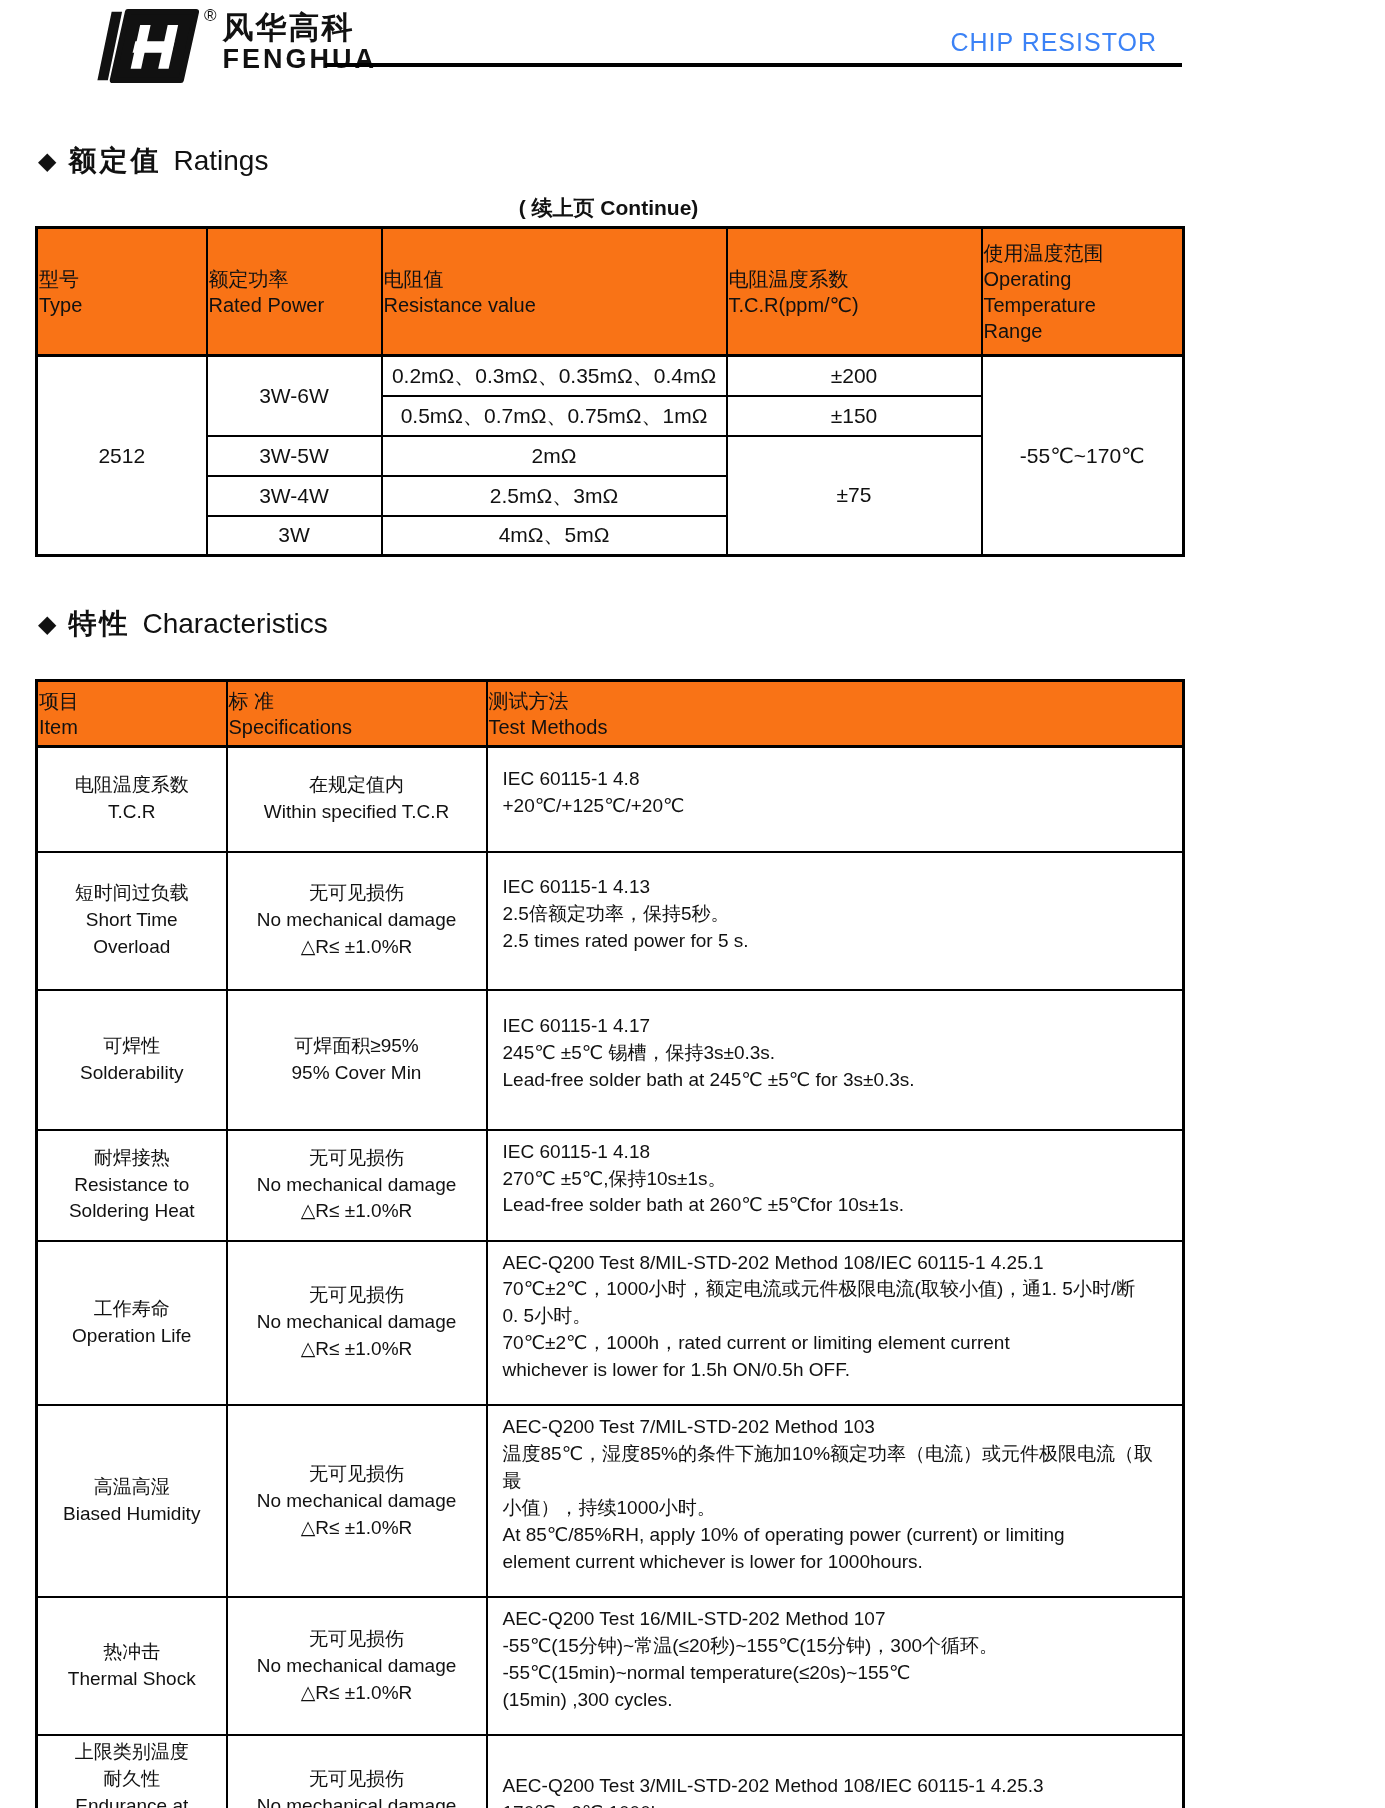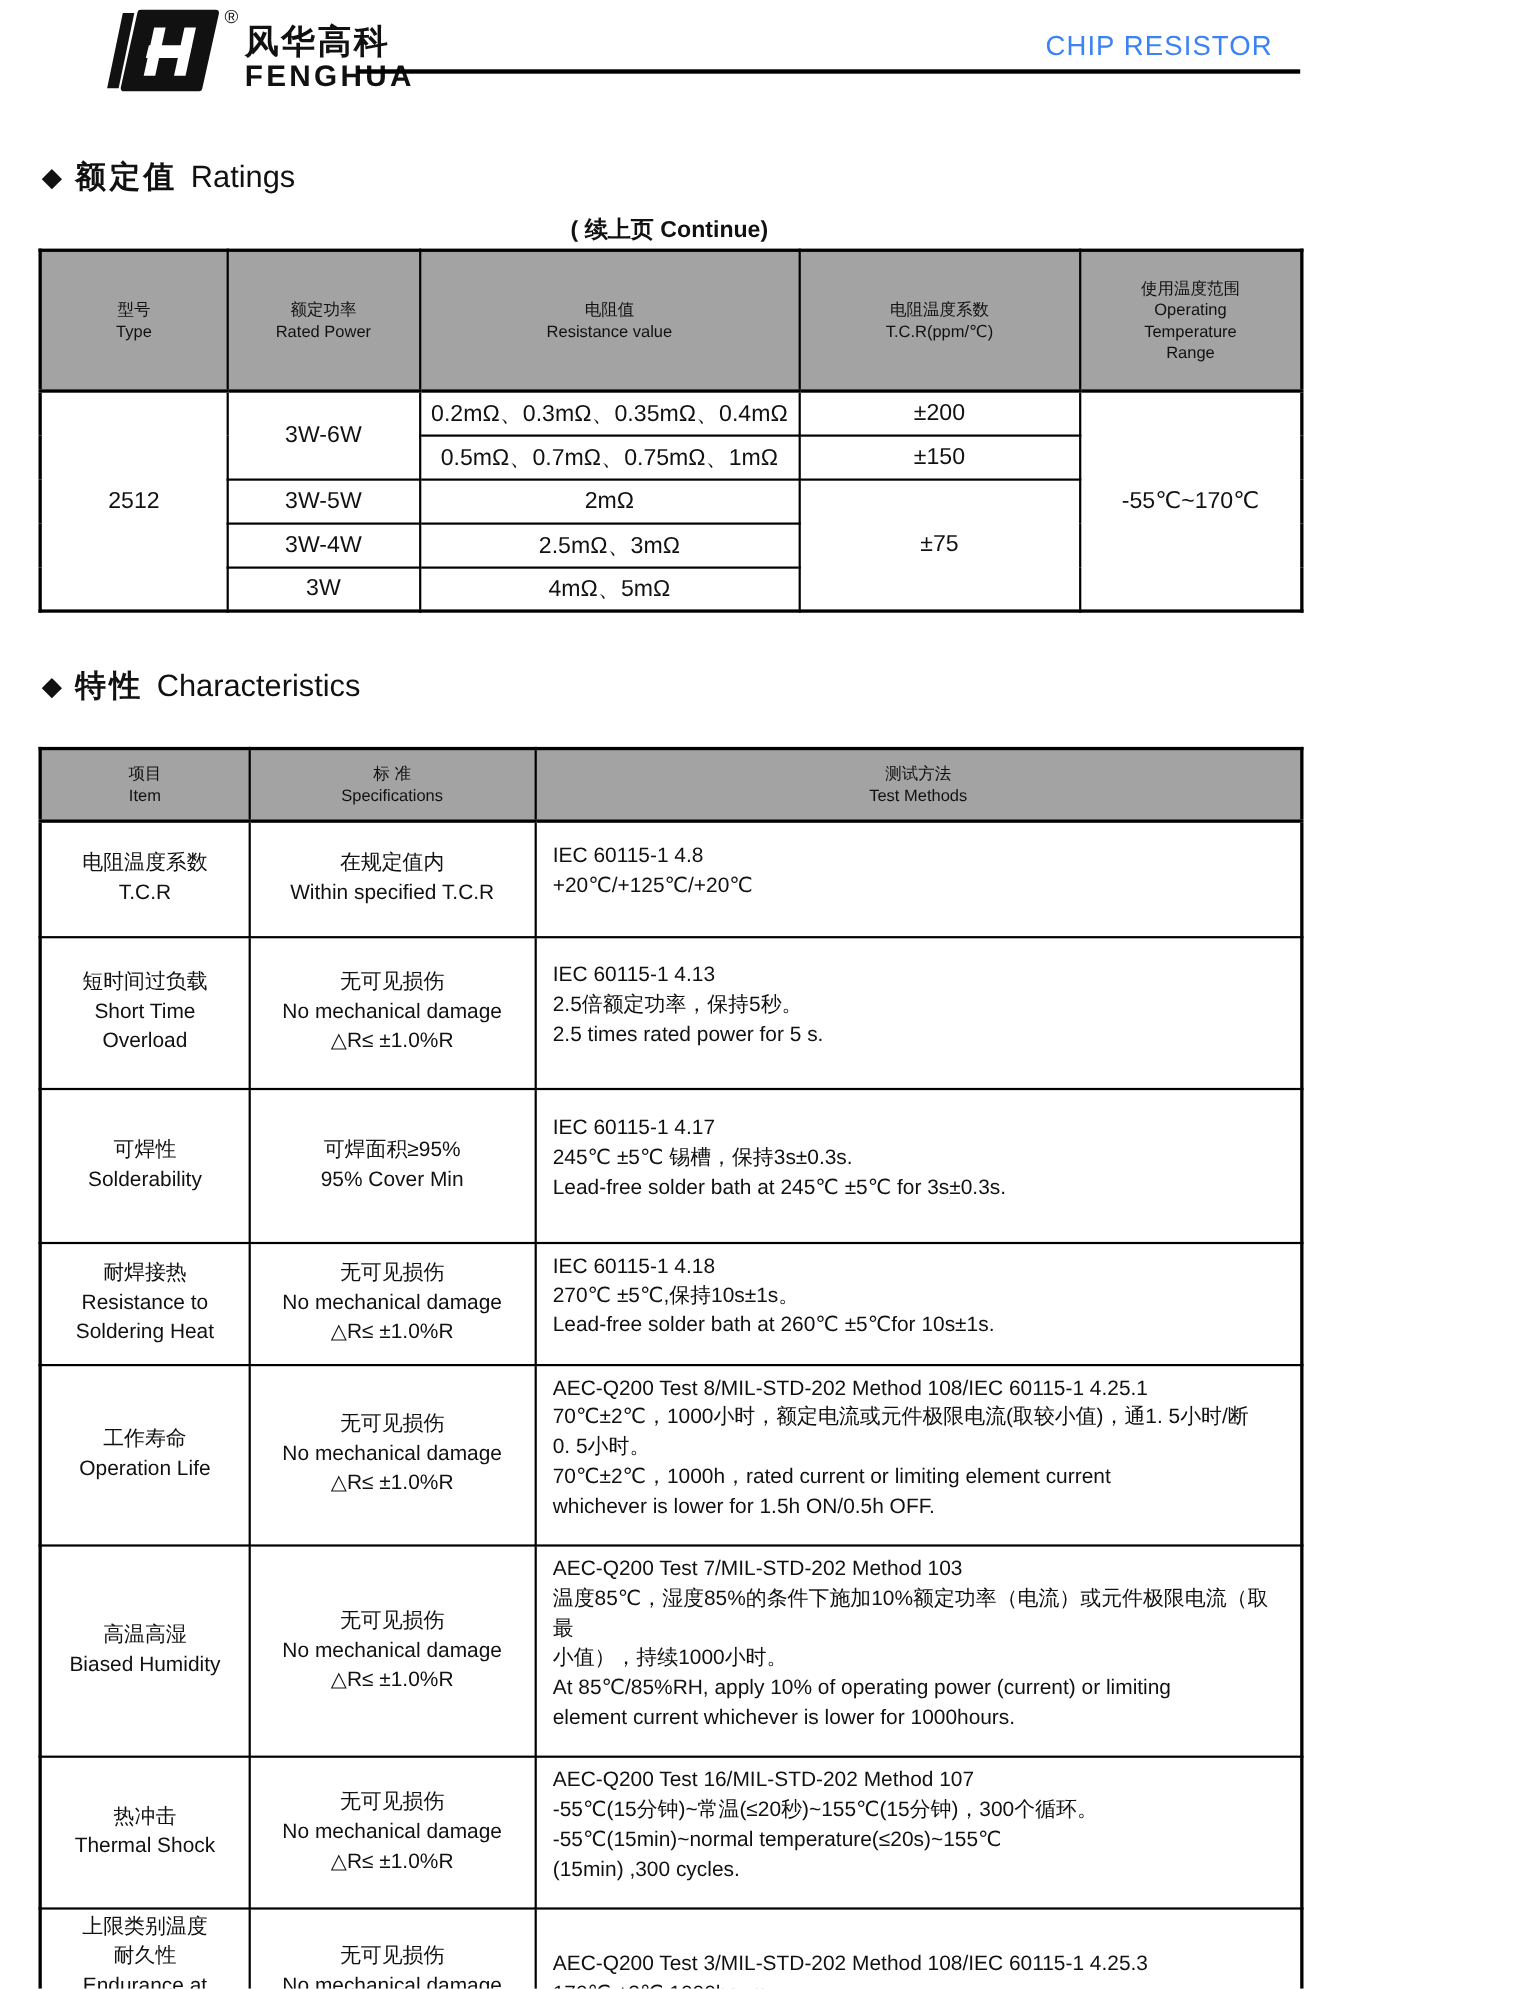--- a/index.html
+++ b/index.html
@@ -13,21 +13,21 @@
     font-family: "Liberation Sans","DejaVu Sans",sans-serif;
     overflow: hidden;
   }
 
   
   .doc-header { position: relative; height: 96px; }
   .logo-block { position: absolute; left: 84px; top: 8px; display: flex; align-items: flex-start; }
   .logo-mark-svg { width: 118px; height: 76px; display: block; }
   .reg-mark { font-size: 17px; margin: -2px 6px 0 2px; }
   .logo-text { display: flex; flex-direction: column; line-height: 1.05; margin-top: 4px; }
-  .logo-cn { font-size: 31px; font-weight: 700; letter-spacing: 2px; margin-top: 10px; }
+  .logo-cn { font-size: 31px; font-weight: 700; letter-spacing: 2px; }
   .logo-en { font-size: 27px; font-weight: 700; letter-spacing: 3px; margin-top: 0; }
   .doc-title {
     position: absolute; right: 228px; top: 28px;
     font-size: 25px; letter-spacing: 1px; color: #3b82f6;
   }
   .header-rule {
     position: absolute; left: 325px; top: 63px;
     width: 857px; height: 4px; background: #000;
   }
 
@@ -45,24 +45,24 @@
   .continue-note {
     width: 1147px; margin: 14px 0 4px 35px;
     text-align: center; font-size: 21px; font-weight: bold;
   }
 
   
   table { border-collapse: collapse; table-layout: fixed; width: 1147px; margin-left: 35px; }
   th, td { border: 2px solid #000; vertical-align: middle; }
   table { border: 3px solid #000; }
   thead th {
-    background: #a3a3a3;
+    background: #f97316;
     font-weight: 400;
-    text-align: center;
-    font-size: 15px;
+    text-align: left;
+    font-size: 20px;
     border-bottom: 3px solid #000;
     line-height: 1.3;
   }
   .ml { white-space: pre-line; }
 
   
   .ratings-table thead tr { height: 128px; }
   .ratings-table tbody tr { height: 40px; }
   .ratings-table tbody td { text-align: center; font-size: 21px; }
 

